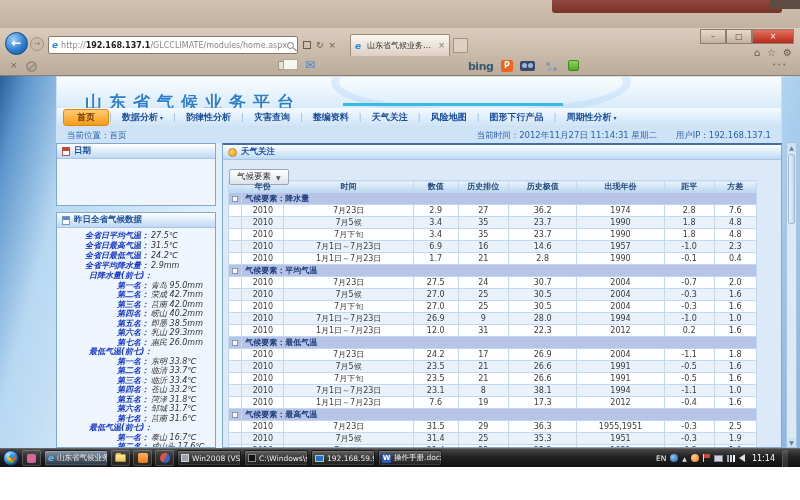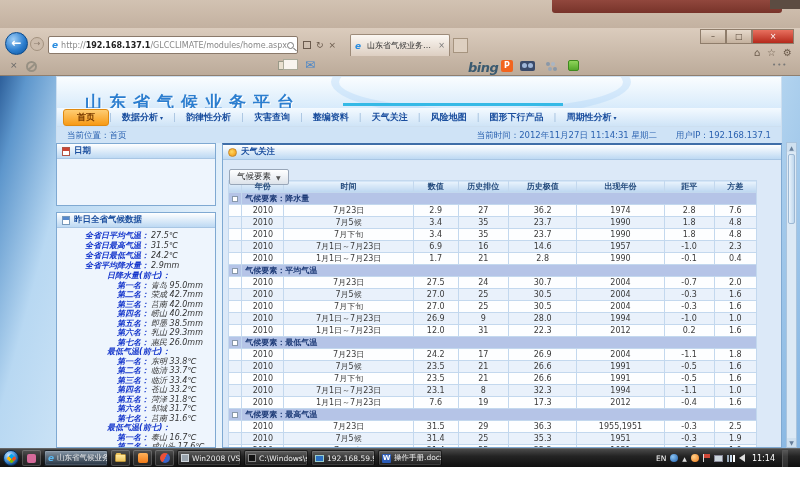--- a/index.html
+++ b/index.html
@@ -43,21 +43,21 @@
   .cap.close{width:42px;background:linear-gradient(#e8705f,#b5291b);color:#fff;}
   .quick-icons{position:absolute;right:8px;top:19px;display:flex;gap:7px;color:#6b5b4b;font-size:10px;}
 
   .cmdrow{position:absolute;left:0;top:30px;width:800px;height:18px;}
   .cmd-x{position:absolute;left:10px;top:2px;color:#666;font-size:9px;}
   .ban-icon{position:absolute;left:26px;top:3px;width:11px;height:11px;border:2px solid #979083;border-radius:50%;}
   .ban-icon::after{content:"";position:absolute;left:-1px;top:3px;width:9px;height:2px;background:#979083;transform:rotate(-40deg);}
   .cards-icon{position:absolute;left:278px;top:3px;width:13px;height:9px;background:#e9e0cf;border:1px solid #998;}
   .cards-icon::after{content:"";position:absolute;left:4px;top:-3px;width:13px;height:9px;background:#f8f4ee;border:1px solid #aa9;}
   .mail-icon{position:absolute;left:305px;top:0px;color:#4a86c8;font-size:12px;}
-  .bing-logo{position:absolute;left:468px;top:2px;color:#3a5a70;font-weight:bold;font-style:italic;font-size:13px;letter-spacing:-.5px;}
+  .bing-logo{position:absolute;left:468px;top:2px;color:#3a5a70;font-weight:bold;font-size:11px;letter-spacing:-.5px;}
   .p-badge{position:absolute;left:501px;top:2px;width:12px;height:12px;background:#f2641e;border-radius:2px;color:#fff;font-size:8px;font-weight:bold;text-align:center;line-height:12px;}
   .cam-icon{position:absolute;left:520px;top:3px;width:15px;height:10px;background:#3a4a6a;border-radius:2px;}
   .cam-icon::after{content:"";position:absolute;left:2px;top:2px;width:5px;height:5px;border-radius:50%;background:#9fb6d8;box-shadow:6px 0 0 #9fb6d8;}
   .paw-icon{position:absolute;left:546px;top:4px;width:4px;height:4px;border-radius:50%;background:#8a98a8;
     box-shadow:5px 0 0 #aab6c4,2px 5px 0 #99a6b5,7px 5px 0 #8a98a8;}
   .green-icon{position:absolute;left:568px;top:2px;width:11px;height:11px;background:linear-gradient(#8fd45a,#55a82a);border:1px solid #3d8a1d;border-radius:2px;}
   .cmd-dots{position:absolute;left:772px;top:3px;color:#777;font-size:7px;letter-spacing:1px;}
 
   
   .viewport{position:absolute;left:0;top:76px;width:800px;height:372px;overflow:hidden;
@@ -97,21 +97,21 @@
   #panel-date{left:0;top:0;width:160px;height:63px;}
   .cal-line{line-height:11px;text-align:right;padding-right:8px;font-size:13px;color:#333;margin-top:44px;}
   .cal-line .red{color:#c22000;font-weight:bold;}
   .cal-line .grn{color:#2e8b2e;}
   .cal-line .blu{color:#2244cc;}
 
   #panel-climate{left:0;top:69px;width:160px;height:236px;}
   .srow{display:flex;line-height:10px;font-size:8px;}
   .slbl{width:92px;text-align:right;color:#1637cc;font-weight:bold;flex:none;}
   .sval{color:#333;padding-left:2px;}
-  .shead{padding-left:50px;color:#1637cc;font-weight:bold;line-height:9.5px;font-size:8px;}
+  .shead{padding-left:32px;color:#1637cc;font-weight:bold;line-height:9.5px;font-size:8px;}
   .rrow{display:flex;line-height:9.5px;font-size:8px;}
 
   #panel-weather{left:166px;top:0;width:560px;height:305px;background:#dce9f8;border-top:2px solid #3f6ea8;}
   .toolbar{padding:4px 0 3px 6px;height:20px;}
   .filter-btn{display:inline-flex;align-items:center;gap:5px;font-size:8.5px;color:#333;
     background:linear-gradient(#ffffff,#dde3ea);border:1px solid #98a6b8;border-radius:2px;padding:1px 7px;}
   .filter-btn .arr{font-size:6px;color:#555;}
   .tbl-wrap{margin:0 24px 0 5px;}
   table{border-collapse:collapse;width:100%;table-layout:fixed;}
   th,td{border:1px solid #c3d8ee;font-size:8px;text-align:center;padding:0;overflow:hidden;white-space:nowrap;}
@@ -569,21 +569,21 @@
                   <td>1991</td>
                   <td>-0.5</td>
                   <td>1.6</td>
                 </tr>
                 <tr class="dr b">
                   <td></td>
                   <td>2010</td>
                   <td>7月1日～7月23日</td>
                   <td>23.1</td>
                   <td>8</td>
-                  <td>32.3</td>
+                  <td>38.1</td>
                   <td>1994</td>
                   <td>-1.1</td>
                   <td>1.0</td>
                 </tr>
                 <tr class="dr a">
                   <td></td>
                   <td>2010</td>
                   <td>1月1日～7月23日</td>
                   <td>7.6</td>
                   <td>19</td>

